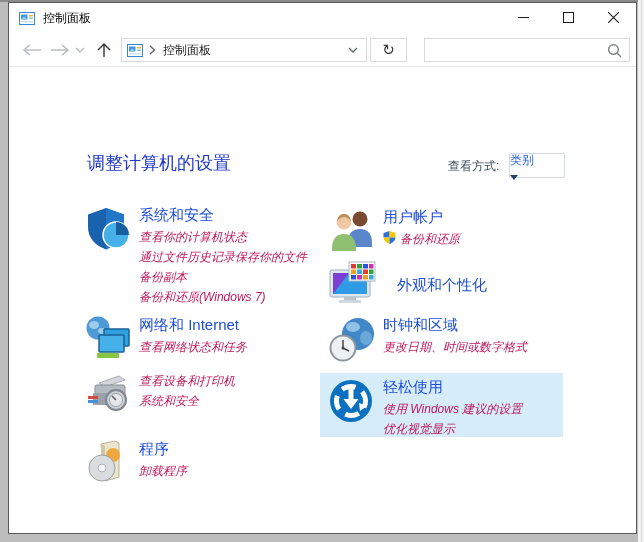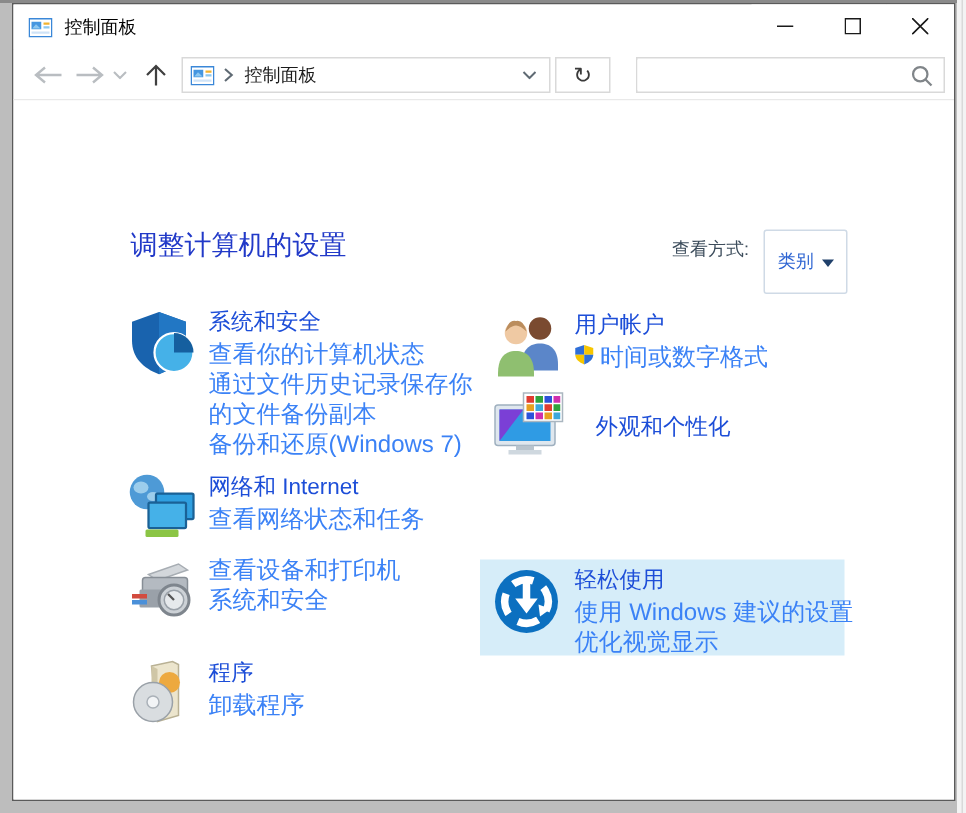--- a/index.html
+++ b/index.html
@@ -33,34 +33,34 @@
   .ab-drop { margin-right:8px; display:flex; }
   .refreshbox { position:absolute; left:361px; top:5px; width:37px; height:24px; border:1px solid #d9d9d9; display:flex; align-items:center; justify-content:center; font-size:15px; color:#3a3a3a; background:#fff; }
   .searchbox { position:absolute; left:415px; top:5px; width:206px; height:24px; border:1px solid #d9d9d9; background:#fff; display:flex; align-items:center; }
   .search-input { flex:1; height:20px; border:0; outline:0; font-size:12px; padding:0 6px; font-family:inherit; }
   .sb-icon { margin-right:7px; display:flex; }
 
   
   .content { position:absolute; left:0; top:64px; right:0; bottom:0; background:#fff; }
   .page-title { position:absolute; left:78px; top:84px; font-size:18px; color:#2139c8; }
   .viewby-label { position:absolute; left:439px; top:91px; font-size:12px; color:#3d4d5c; }
-  .viewby-btn { position:absolute; left:500px; top:86px; width:56px; height:43px; border:1px solid #cfdae6; border-radius:2px; background:#fff; display:flex; align-items:center; justify-content:center; gap:5px; cursor:pointer; }
+  .viewby-btn { position:absolute; left:500px; top:86px; width:56px; height:25px; border:1px solid #cfdae6; border-radius:2px; background:#fff; display:flex; justify-content:center; gap:5px; cursor:pointer;flex-direction:column; }
   .viewby-value { font-size:12px; color:#2d64d2; }
   .tri-down { width:0; height:0; border-left:4px solid transparent; border-right:4px solid transparent; border-top:5px solid #20406b; margin-top:1px; }
 
   .hl { position:absolute; left:311px; top:306px; width:243px; height:64px; background:#d6edf9; }
 
   .cat { position:absolute; display:flex; gap:6px; }
   .cat.center { align-items:center;gap:20px; }
   .cat-icon { width:48px; height:48px; flex:none; display:flex; align-items:flex-start; cursor:pointer; }
   .cat-title { display:block; font-size:15px; line-height:20px; color:#1d4ed8; text-decoration:none; cursor:pointer; white-space:nowrap; }
   .links { margin-top:2px; }
   .links-left { width:178px; }
   .links-right { width:190px; }
-  .cat-link { display:block; font-size:16px; line-height:20px; color:#3b82f6; text-decoration:none; cursor:pointer; }
+  .cat-link { display:block; font-size:12px; line-height:20px; color:#be185d; text-decoration:none; cursor:pointer;font-style:italic; }
   .link-row { display:flex; align-items:center; gap:4px; }
   .link-row .cat-link { display:inline; }
 </style>
 </head>
 <body>
 
 <div class="canvas">
   <div class="desktop-top"></div>
   <div class="right-strip">
       <div class="faint-line"></div>
@@ -260,21 +260,21 @@
           <div class="links links-right">
             <div class="link-row">
               <span>
                 <svg width="13" height="15" viewBox="0 0 13 15">
                   <path d="M0.5 3 L6.5 1 V7.5 H0.5 Z" fill="#2f6fd8"></path>
                   <path d="M6.5 1 L12.5 3 V7.5 H6.5 Z" fill="#f7c600"></path>
                   <path d="M0.5 7.5 H6.5 V14 C3 12.5 0.5 10.5 0.5 7.5 Z" fill="#f7c600"></path>
                   <path d="M6.5 7.5 H12.5 C12.5 10.5 10 12.5 6.5 14 Z" fill="#2f6fd8"></path>
                 </svg>
               </span>
-              <a class="cat-link">时间或数字格式</a>
+              <a class="cat-link">备份和还原</a>
             </div>
           </div>
         </div>
       </div>
 
       <div class="cat center" style="left:320px; top:194px;">
         <div class="cat-icon">
           <svg width="48" height="48" viewBox="0 0 48 48">
             <rect x="1" y="9" width="40" height="27" rx="2" fill="#dfe7ee" stroke="#9fb0bf"></rect>
             <polygon points="4,12 38,12 38,33 4,33" fill="#2f9be4"></polygon>
@@ -294,20 +294,39 @@
               <rect x="28" y="14" width="5" height="4.5" fill="#cf2fae"></rect>
               <rect x="34" y="14" width="5" height="4.5" fill="#e8a021"></rect>
               <rect x="40" y="14" width="4.5" height="4.5" fill="#3ba8dc"></rect>
           </svg>
         </div>
         <div>
           <a class="cat-title">外观和个性化</a>
         </div>
       </div>
 
+      <div class="cat" style="left:320px; top:248px;">
+        <div class="cat-icon">
+          <svg width="48" height="48" viewBox="0 0 48 48">
+            <circle cx="29" cy="19" r="16" fill="#4186c6"></circle>
+            <ellipse cx="24" cy="12" rx="7" ry="5" fill="#8fc1e6"></ellipse>
+            <ellipse cx="37" cy="23" rx="6" ry="7" fill="#6aa8d8"></ellipse>
+            <circle cx="14" cy="33" r="12.5" fill="#eef1f4" stroke="#8d959e" stroke-width="2"></circle>
+            <circle cx="14" cy="33" r="1.5" fill="#444"></circle>
+            <path d="M14 33 L14 25" stroke="#444" stroke-width="1.5"></path>
+            <path d="M14 33 L20 36" stroke="#444" stroke-width="1.5"></path>
+          </svg>
+        </div>
+        <div>
+          <a class="cat-title">时钟和区域</a>
+          <div class="links links-right">
+            <a class="cat-link">更改日期、时间或数字格式</a>
+          </div>
+        </div>
+      </div>
 
       <div class="cat" style="left:320px; top:310px;">
         <div class="cat-icon" style="padding-top:2px;">
           <svg width="44" height="44" viewBox="0 0 44 44">
             <circle cx="22" cy="22" r="21" fill="#0c70c0"></circle>
             <circle cx="22" cy="22" r="14.5" fill="none" stroke="#fff" stroke-width="5" stroke-dasharray="14 8" transform="rotate(-30 22 22)"></circle>
             <path d="M22 9 V23" stroke="#fff" stroke-width="5"></path>
             <path d="M14.5 20 L22 30 L29.5 20 Z" fill="#fff"></path>
             <path d="M30 24 L38 27 L31 32 Z" fill="#fff"></path>
           </svg>

